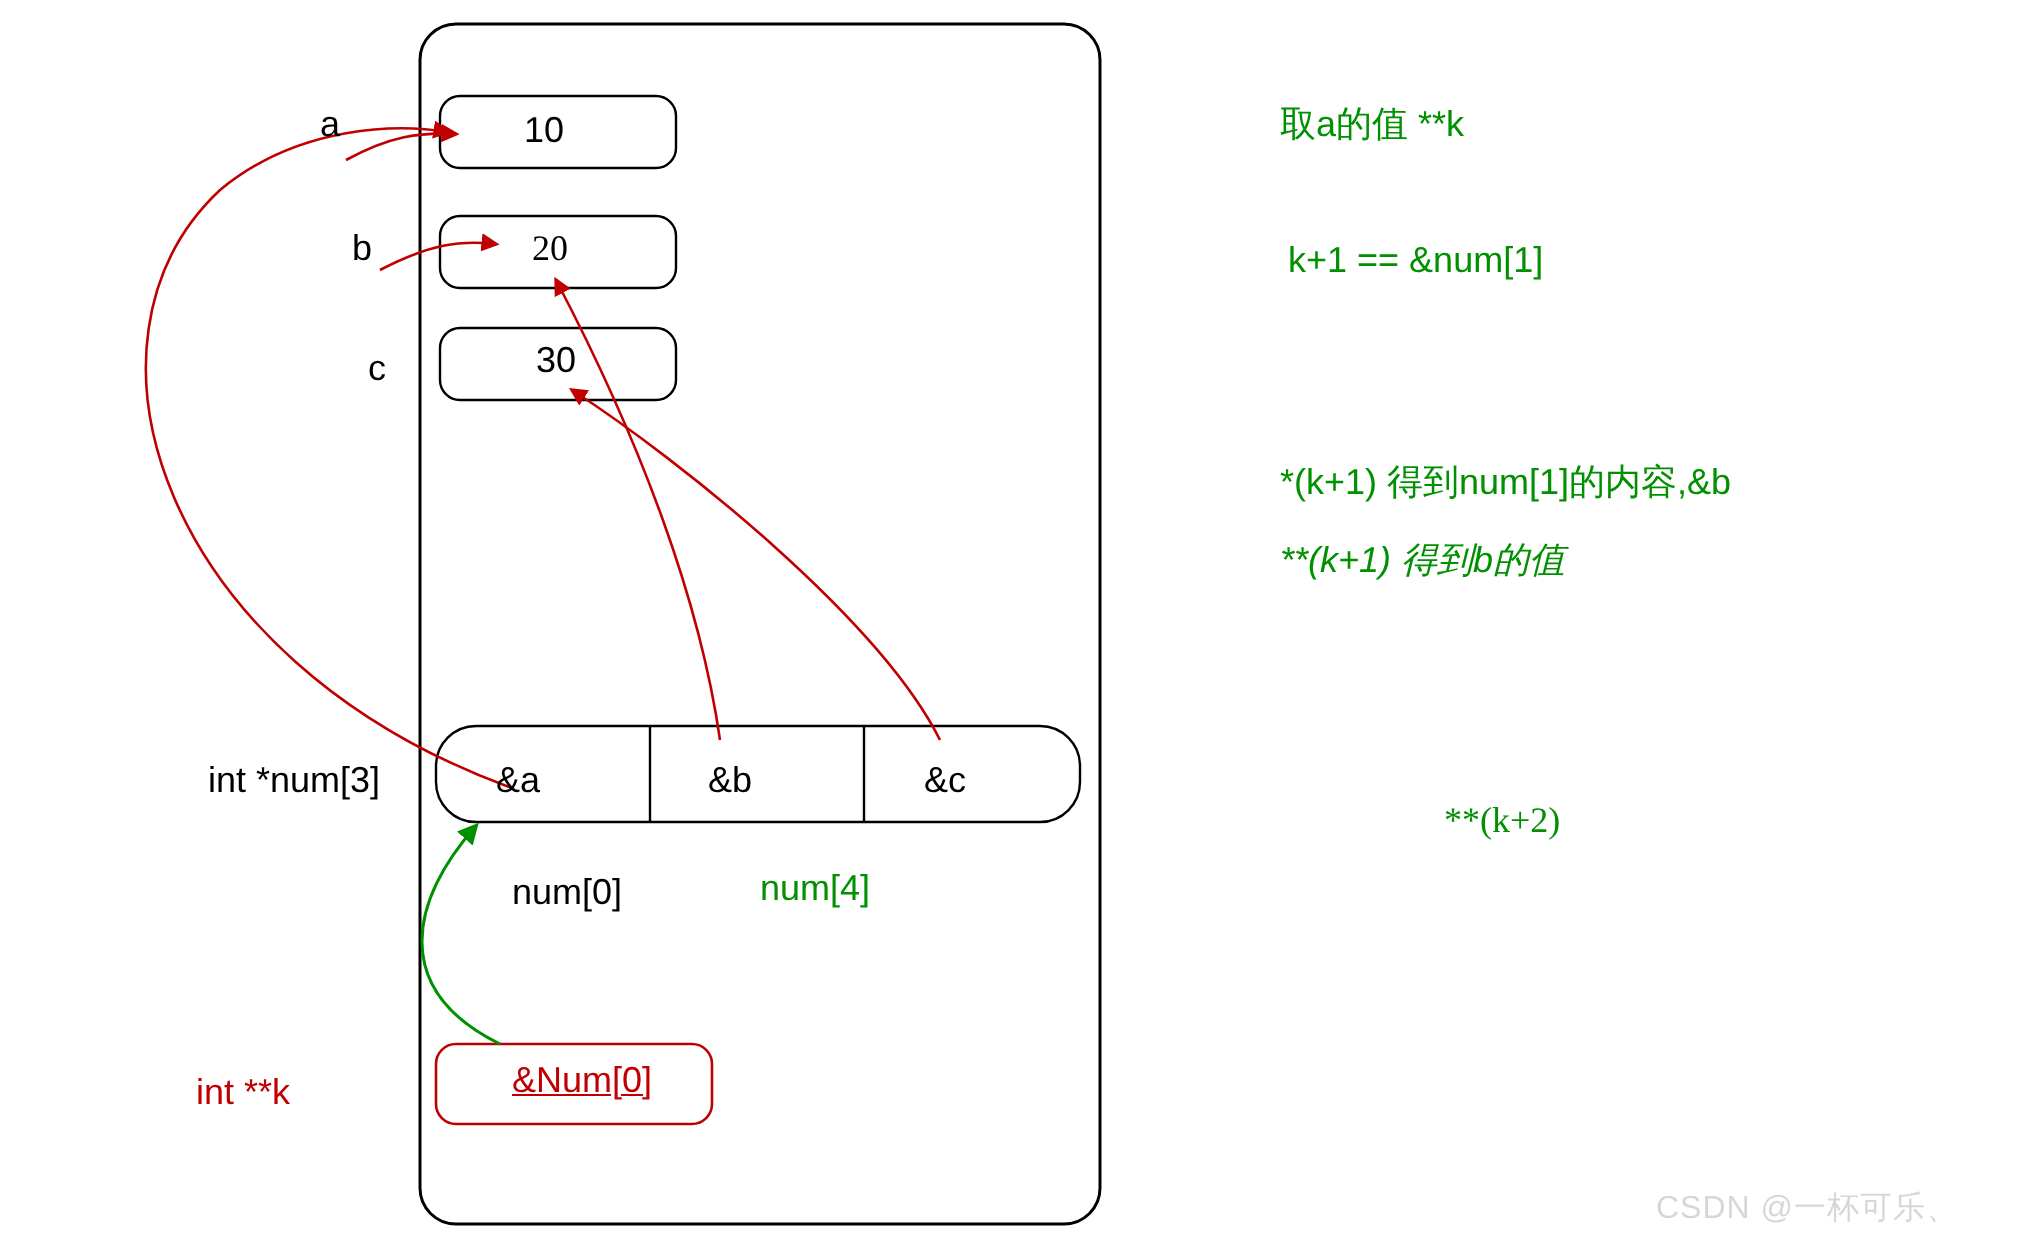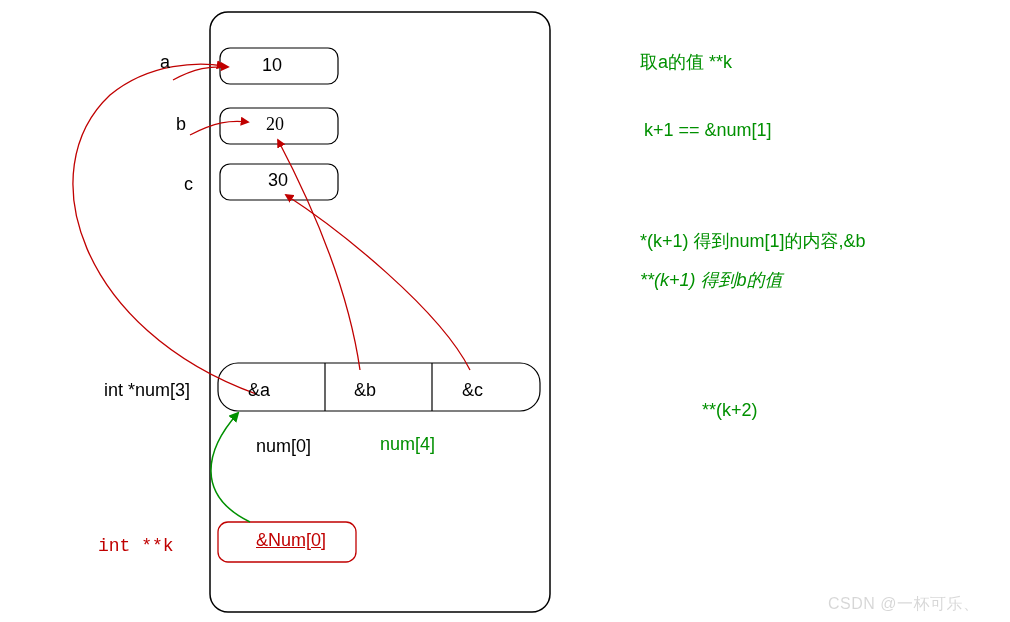--- a/index.html
+++ b/index.html
@@ -78,22 +78,22 @@
 <div class="text black" style="left:268px; top:170px;">30</div>
 
 <div class="text black" style="left:104px; top:380px;text-align:center;">int *num[3]</div>
 <div class="text black" style="left:248px; top:380px;">&amp;a</div>
 <div class="text black" style="left:354px; top:380px;">&amp;b</div>
 <div class="text black" style="left:462px; top:380px;">&amp;c</div>
 
 <div class="text black" style="left:256px; top:436px;">num[0]</div>
 <div class="text green" style="left:380px; top:434px;">num[4]</div>
 
-<div class="text red" style="left:98px;  top:536px;font-family:Liberation Mono, monospace;">int **k</div>
+<div class="text red" style="left:98px;  top:536px;">int **k</div>
 <div class="text red" style="left:240px; top:530px; text-decoration: underline; margin-left: 16px;">&amp;Num[0]</div>
 
 <div class="text green" style="left:640px; top:50px;">取a的值  **k</div>
 <div class="text green" style="left:644px; top:120px;">k+1   ==    &amp;num[1]</div>
 <div class="text green" style="left:640px; top:194px;margin-top:35px;">*(k+1) 得到num[1]的内容,&amp;b</div>
 <div class="text green" style="left:640px; top:268px;font-style:italic;">**(k+1)  得到b的值</div>
-<div class="text green" style="left:702px; top:400px;">**(k+2)</div>
+<div class="text green" style="left:722px; top:400px;font-family:Liberation Serif, serif;">**(k+2)</div>
 
 <div class="watermark" style="left:828px; top:594px;">CSDN @一杯可乐、</div>
 
 </body></html>

